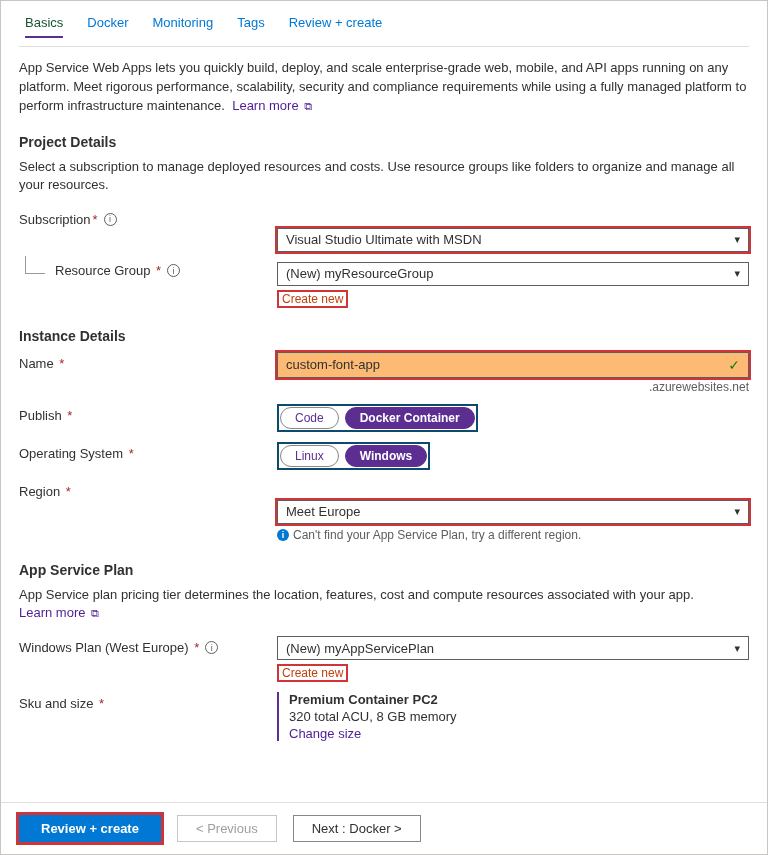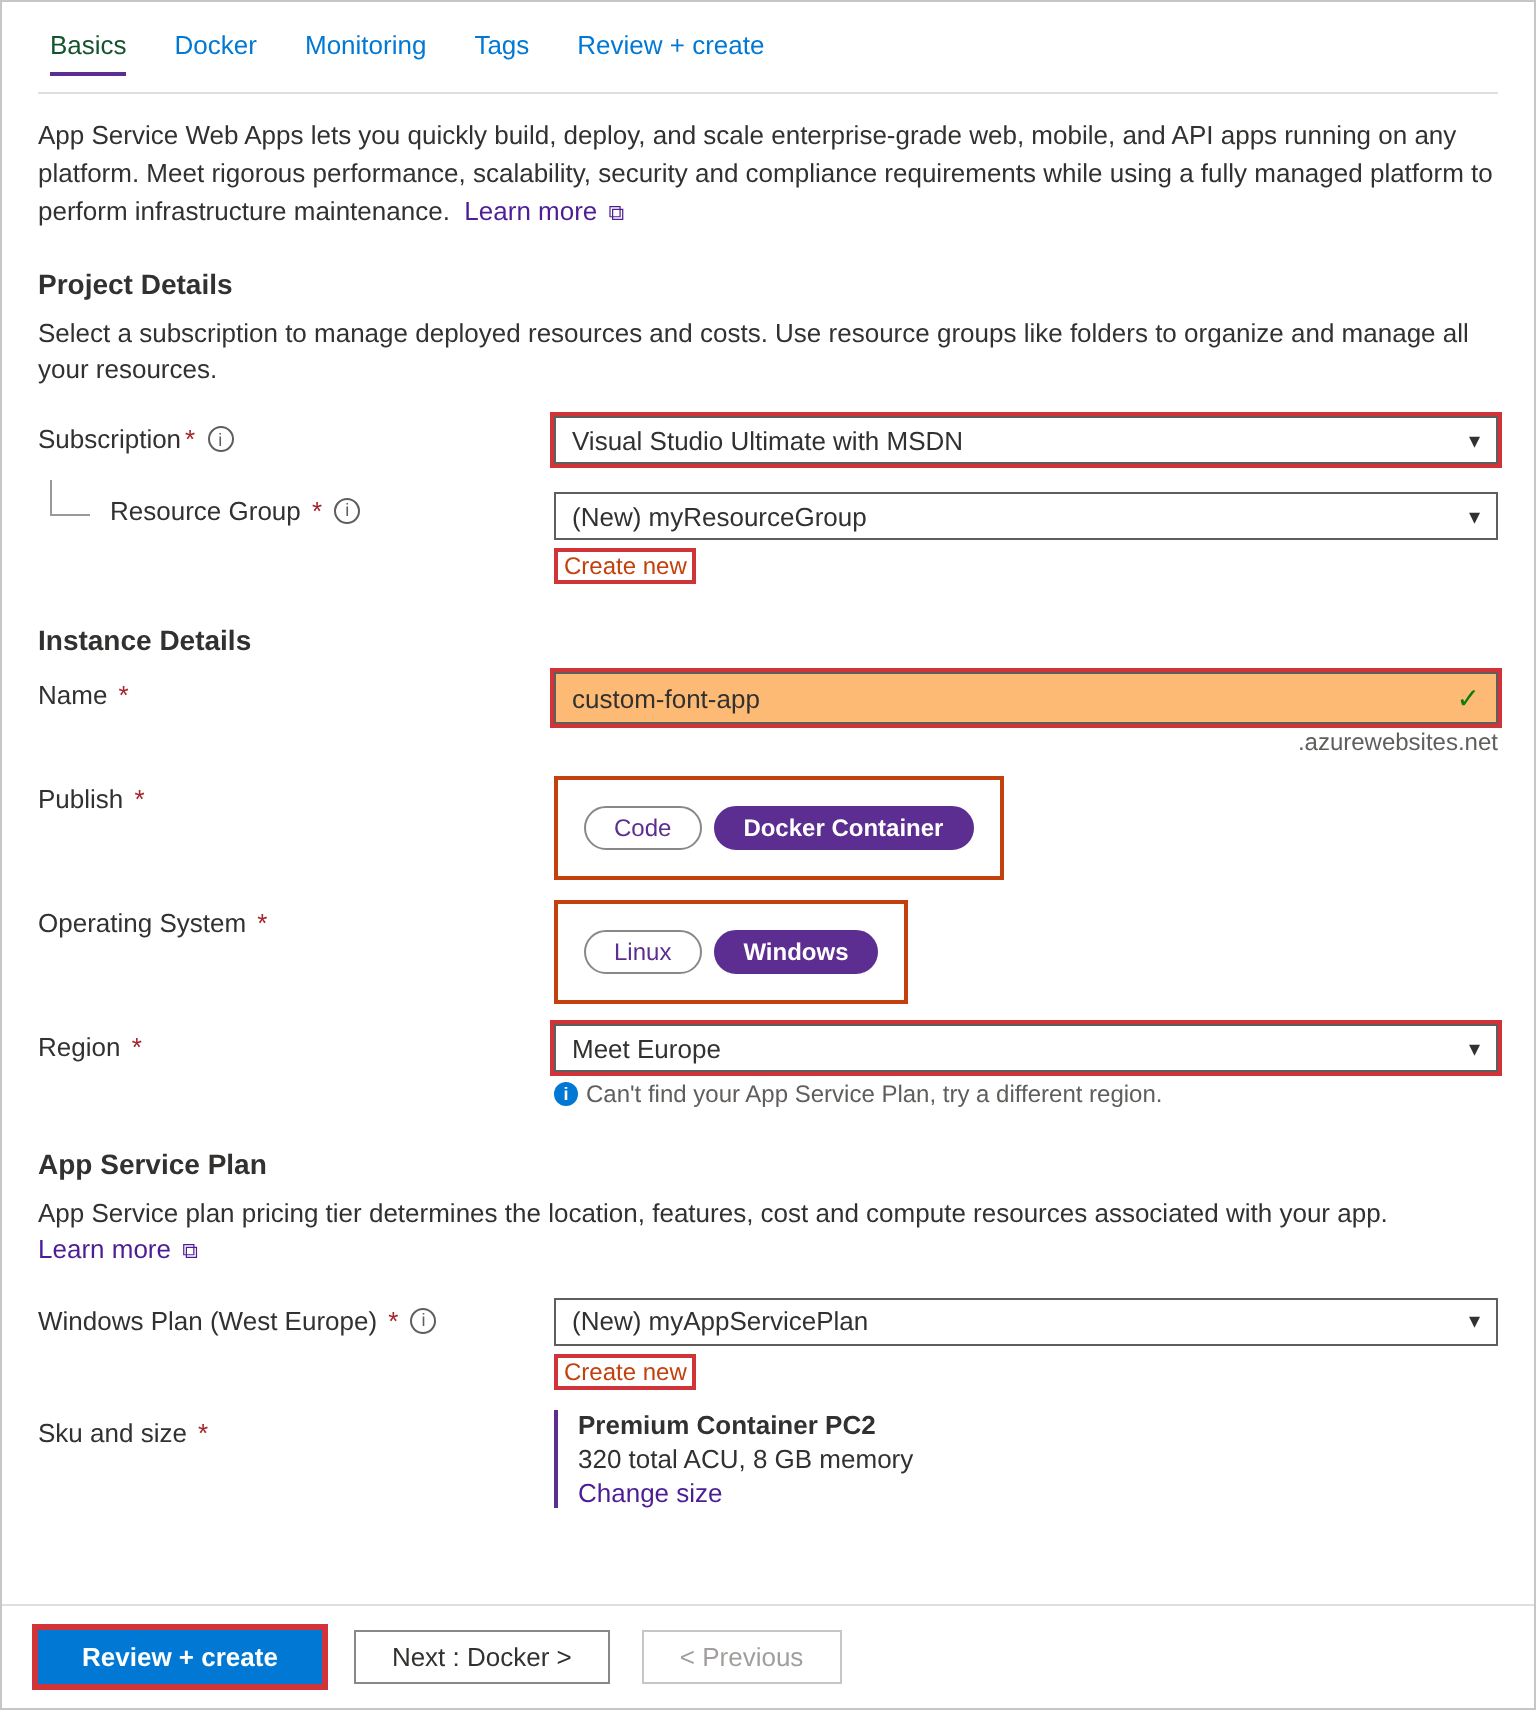--- a/index.html
+++ b/index.html
@@ -14,30 +14,30 @@
   .ext-icon { font-size: 11px; margin-left: 2px; }
   h3 { font-size: 14px; font-weight: 600; margin-bottom: 8px; }
   .sec-desc { font-size: 13px; line-height: 1.4; margin-bottom: 14px; }
   .row { display: flex; align-items: flex-start; margin-bottom: 10px; min-height: 28px; }
   .label-col { width: 258px; flex-shrink: 0; display: flex; align-items: center; font-size: 13px; padding-top: 4px;}
   .field-col { flex: 1; }
   .req { color: #a4262c; margin-left: 2px; }
   .info-icon { display:inline-flex; align-items:center; justify-content:center; width:13px; height:13px; border:1px solid #605e5c; border-radius:50%; font-size:9px; margin-left:6px; color:#605e5c;}
   .indent-line { border-left: 1px solid #999; border-bottom: 1px solid #999; width:20px; height:18px; display:inline-block; margin:0 10px 0 6px; vertical-align: top; position:relative; top:-6px;}
   .select-box { border:1px solid #605e5c; height:24px; width:100%; display:flex; align-items:center; justify-content:space-between; padding:0 8px; font-size:13px; background:#fff; cursor:pointer;}
-  .select-box.hl { outline: 2px solid #d13438; }
+  .select-box.hl { outline: 2px solid #d13438; margin-top: 20px; }
   .chev { font-size: 11px; color:#323130;}
   .input-box { border:1px solid #605e5c; height:26px; width:100%; display:flex; align-items:center; padding:0 8px; font-size:13px; background:#fdba74;}
   .input-box.hl { outline: 2px solid #d13438; }
   .check-icon { color:#107c10; font-size:14px; margin-left:auto;}
   .subtext-right { text-align:right; font-size:12px; color:#605e5c; margin-top:2px;}
   .create-link { color:#c2410c; font-size:12px; cursor:pointer; display:inline-block; margin-top:4px;}
   .hl-link { border: 2px solid #d13438; padding: 0 3px; }
   .pill-group { display:flex; gap:0; }
-  .pill-group.hl { border: 2px solid #c2410c; display:inline-flex; padding:13px;}
+  .pill-group.hl { border: 2px solid #0c4a6e; display:inline-flex; padding:1px;}
   .pill { border:1px solid #8a8886; border-radius: 12px; padding:3px 14px; font-size:12px; cursor:pointer; color:#5c2e91; background:#fff;}
   .pill + .pill { margin-left:6px;}
   .pill.sel { background:#5c2e91; color:#fff; border-color:#5c2e91; font-weight:600;}
   .help-line { font-size:12px; color:#605e5c; margin-top:4px; display:flex; align-items:center; gap:4px;}
   .help-line .info-dot{ width:12px;height:12px;border-radius:50%;background:#0078d4;color:#fff;font-size:9px;display:inline-flex;align-items:center;justify-content:center;font-weight:bold;}
   .sku-block { border-left: 2px solid #5c2e91; padding-left:10px;}
   .sku-title { font-weight:600; font-size:13px;}
   .sku-detail { font-size:13px; color:#323130; margin:2px 0;}
   .footer { position:absolute; bottom:0; left:0; right:0; border-top:1px solid #e1dfdd; padding:12px 18px; background:#fff; display:flex; gap:16px; align-items:center;}
   .btn-primary { background:#0078d4; color:#fff; border:none; padding:6px 22px; font-size:13px; font-weight:600; cursor:pointer; outline:3px solid #d13438;}
@@ -192,16 +192,16 @@
           <div><span class="link">Change size</span></div>
         </div>
       </div>
     </div>
   </div>
 
  </div>
 
  <div class="footer">
    <button class="btn-primary">Review + create</button>
+   <button class="btn-secondary" disabled="">&lt; Previous</button>
    <button class="btn-secondary">Next : Docker &gt;</button>
-   <button class="btn-secondary" disabled="">&lt; Previous</button>
  </div>
 </div>
 
 </body></html>

